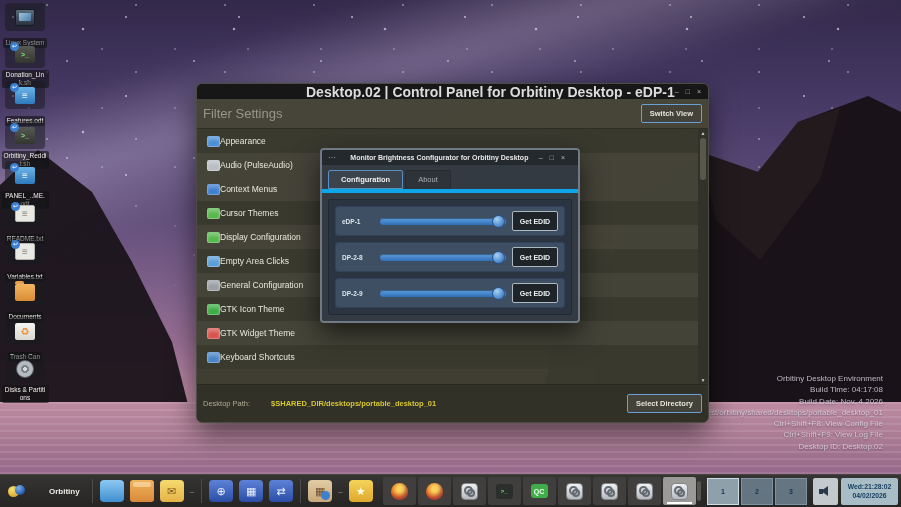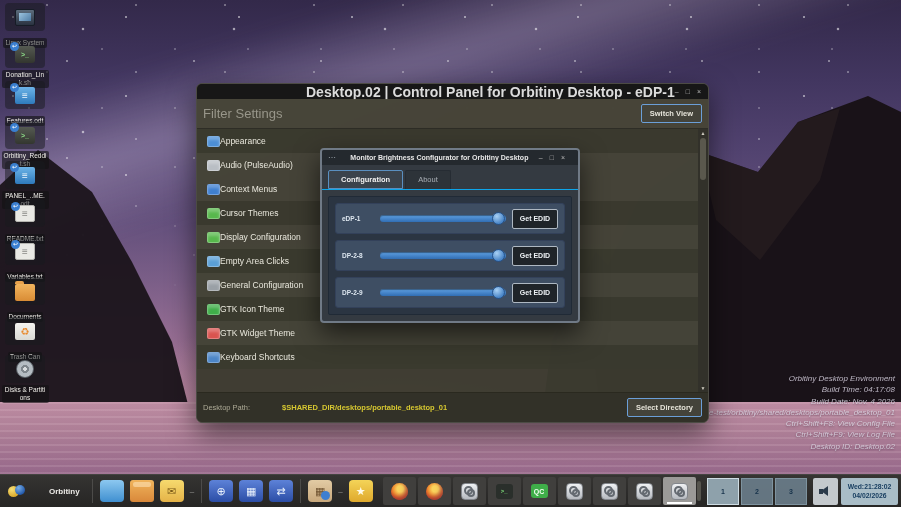--- a/index.html
+++ b/index.html
@@ -60,22 +60,22 @@
     background:#e8a24c; border-radius:2px 2px 0 0; }
   .di-trash { background:linear-gradient(180deg,#f4f4f0,#d9d9d4); border-radius:2px; }
   .di-trash::after { content:"♻"; position:absolute; inset:0; color:#e8882a; font-size:10px;
     display:flex; align-items:center; justify-content:center; }
   .di-disk { width:18px; height:18px; border-radius:50%;
     background:radial-gradient(circle,#d8dcde 0 2px,#7e868c 2px 4px,#b4bcc2 4px 9px); border:1px solid #5a6268; }
   .sc-badge { position:absolute; left:-5px; top:-4px; width:9px; height:9px; border-radius:50%;
     background:#3a7fd0; color:#fff; font-size:6px; line-height:9px; text-align:center; }
 
   
-  .sysinfo { position:absolute; right:6px; bottom:55px; z-index:2; text-align:right;
-    color:rgba(222,218,230,.82); font-size:8px; line-height:11.3px; text-shadow:0 1px 2px rgba(40,20,40,.4);font-style:italic; }
+  .sysinfo { position:absolute; right:18px; bottom:55px; z-index:2; text-align:right;
+    color:rgba(222,218,230,.82); font-size:8px; line-height:11.3px; text-shadow:0 1px 2px rgba(40,20,40,.4); }
 
   
   .cpwin { position:absolute; left:196px; top:83px; width:513px; height:340px; z-index:3;
     border-radius:6px; box-shadow:0 10px 28px rgba(0,0,0,.55); border:1px solid #4c4b44;
     background:rgba(60,59,48,.97); display:flex; flex-direction:column; overflow:hidden; }
   .cptitle { height:15px; background:#171717; display:flex; align-items:center; flex:0 0 auto; }
   .cptitle .t { flex:1; text-align:right; color:#dcdcdc; font-size:14px; font-weight:bold; }
   .winctl { display:flex; gap:7px; padding-right:7px; color:#b8b8b8; font-size:7px; }
   .winctl span { cursor:default; }
   .cpfilter { height:30px; background:rgba(72,70,58,.9); display:flex; align-items:center;
@@ -89,33 +89,33 @@
   .cprow { height:24px; display:flex; align-items:center; gap:0; padding-left:10px;
     background:rgba(58,57,46,.85); color:#eae8dd; font-size:8.5px; }
   .cprow.alt { background:rgba(70,69,58,.85); }
   .cprow.sel { background:rgba(95,94,84,.92); }
   .cpicon { width:13px; height:11px; border-radius:2px; border:1px solid rgba(255,255,255,.28);
     box-shadow:inset 0 3px 3px rgba(255,255,255,.25); flex:0 0 auto; }
   .scrollbar { position:absolute; right:0; top:0; bottom:0; width:10px; background:#32312a;
     display:flex; flex-direction:column; align-items:center; justify-content:space-between;
     font-size:5px; color:#cfccc0; padding:1px 0; }
   .sthumb { position:absolute; right:2px; top:9px; width:6px; height:42px; border-radius:3px; background:#5a584d; }
-  .cpbottom { height:30px; background:rgba(50,49,40,.97); border-top:1px solid #2a291f;
-    display:flex; align-items:center; gap:15px; padding:0 6px; flex:0 0 auto; }
+  .cpbottom { height:38px; background:rgba(50,49,40,.97); border-top:1px solid #2a291f;
+    display:flex; align-items:center; gap:4px; padding:0 6px; flex:0 0 auto; }
   .cpbottom .pl { color:#aca995; font-size:7.5px; }
   .cpbottom .pv { flex:1; color:#d6c731; font-size:7.5px; font-weight:bold;margin-left:17px; }
 
   
   .dlg { position:absolute; left:320px; top:148px; width:260px; height:175px; z-index:4;
     background:#343a41; border:2px solid #707a86; border-radius:4px;
     box-shadow:0 10px 26px rgba(0,0,0,.6); display:flex; flex-direction:column; overflow:hidden; }
   .dlgtitle { height:15px; background:#24292e; display:flex; align-items:center; padding:0 6px; flex:0 0 auto; }
   .dlgtitle .dots { color:#9aa2aa; font-size:8px; margin-right:4px; }
   .dlgtitle .t { flex:1; text-align:center; color:#e6e6e6; font-size:7px; font-weight:bold; }
-  .dtabs { display:flex; gap:2px; padding:5px 6px 0 6px; border-bottom:1px solid #0ea5e9; flex:0 0 auto; }
+  .dtabs { display:flex; gap:2px; padding:5px 6px 0 6px; border-bottom:4px solid #0ea5e9; flex:0 0 auto; }
   .dtab { padding:4px 12px; font-size:7.5px; color:#a8aeb5; background:#2d3339;
     border:1px solid #262c33; border-bottom:none; border-radius:2px 2px 0 0; }
   .dtab.active { color:#f0f0f0; font-weight:bold; background:#3b434c; border:1px solid #5a8fc0; }
   .dbody { flex:1; margin:6px; background:#2b3542; border:1px solid #202a36; border-radius:2px;
     padding:6px; display:flex; flex-direction:column; gap:6px; }
   .srow { flex:1; background:#3e4e63; border:1px solid #33415a; border-radius:3px;
     display:flex; align-items:center; gap:6px; padding:0 6px; }
   .slabel { width:32px; color:#dde6ef; font-size:6.5px; font-weight:bold; }
   .strack { flex:1; height:7px; border-radius:3px; position:relative;
     background:linear-gradient(180deg,#5fa0e2,#316eb4); box-shadow:inset 0 1px 1px rgba(0,0,0,.4); }

